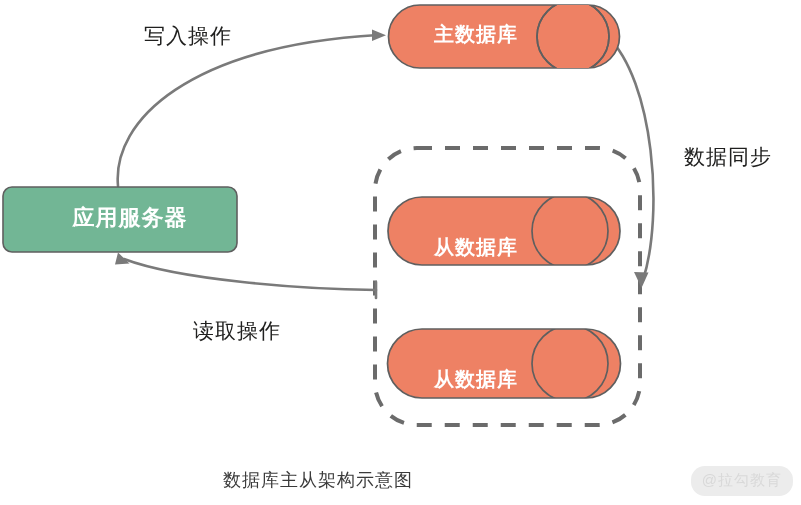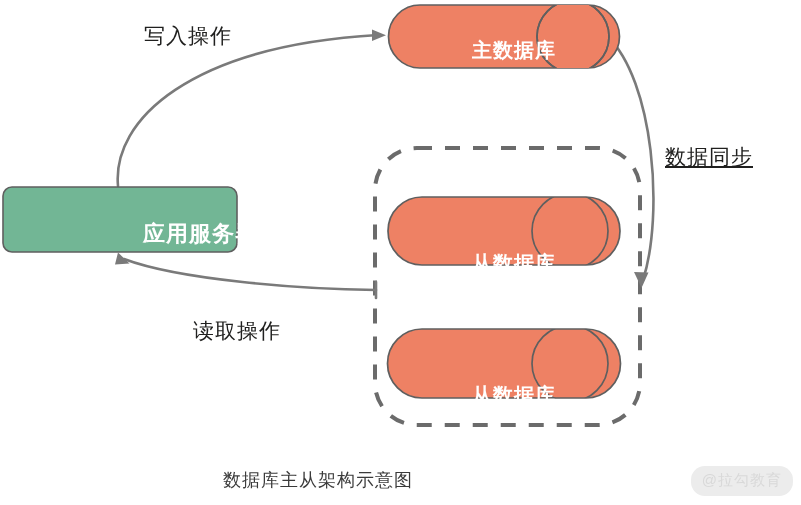--- a/index.html
+++ b/index.html
@@ -24,25 +24,24 @@
     width: 801px;
     height: 505px;
   }
 
   
   .node-label {
     position: absolute;
     color: #ffffff;
     font-weight: bold;
     letter-spacing: 1px;
-    text-align: right;
+    text-align: center;
     line-height: 1.35;
     pointer-events: none;
     white-space: pre-line;
-    margin-top: 16px;
   }
 
   
   .label-app {
     left: 2px;
     top: 203px;
     width: 256px;
     font-size: 22px;
   }
   
@@ -74,21 +73,21 @@
   
   .edge-label {
     position: absolute;
     color: #20201f;
     font-size: 21px;
     white-space: nowrap;
     letter-spacing: 1px;
   }
   .edge-write  { left: 144px; top: 22px; text-align: center; }
   .edge-read   { left: 193px; top: 307px; margin-top: 10px; }
-  .edge-sync   { left: 665px; top: 143px; text-decoration: underline; }
+  .edge-sync   { left: 684px; top: 143px; }
 
   
   .caption {
     position: absolute;
     left: 0;
     top: 468px;
     width: 636px;
     text-align: center;
     font-size: 18px;
     color: #3a3a3a;

